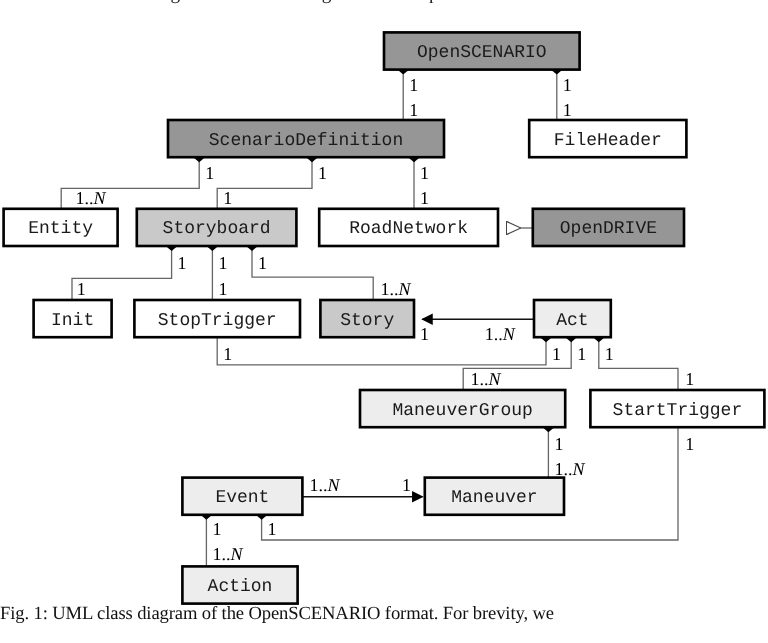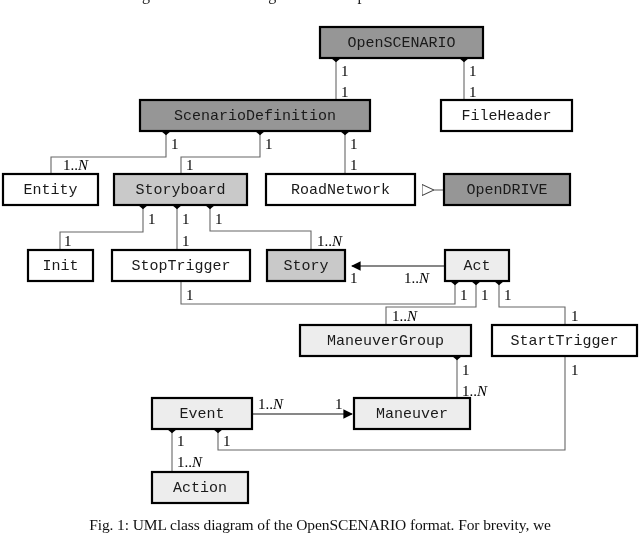--- a/index.html
+++ b/index.html
@@ -3,21 +3,21 @@
 <meta charset="utf-8">
 <style>
   html,body{margin:0;padding:0;background:#fff;}
   body{width:640px;height:536px;position:relative;overflow:hidden;
        font-family:"Liberation Sans",sans-serif;}
   #fig{position:absolute;left:0;top:0;width:640px;height:536px;}
   .cls-label{font-family:"Liberation Mono","DejaVu Sans Mono",monospace;
              font-size:15px;fill:#1a1a1a;dominant-baseline:middle;text-anchor:middle;}
   .mult{font-family:"Liberation Serif","DejaVu Serif",serif;font-size:15px;fill:#000;}
   .mult .it{font-style:italic;}
-  .caption{position:absolute;left:0;right:0;bottom:2px;text-align:center;
+  .caption{position:absolute;left:0;right:0;bottom:15px;text-align:left;
            font-family:"Liberation Serif","DejaVu Serif",serif;font-size:15.5px;
            color:#111;white-space:nowrap;letter-spacing:-0.1px;}
   .toptrim{position:absolute;left:0;top:0;width:640px;height:10px;overflow:hidden;}
   .toptrim span{position:absolute;top:-14px;left:50%;transform:translateX(-50%);
     font-family:"Liberation Serif","DejaVu Serif",serif;font-size:16px;color:#222;white-space:nowrap;}
   .box rect{stroke:#000;}
   .edge{stroke:#666;stroke-width:1.1;fill:none;}
   .edge-dark{stroke:#111;stroke-width:1.2;fill:none;}
 </style>
 </head>

